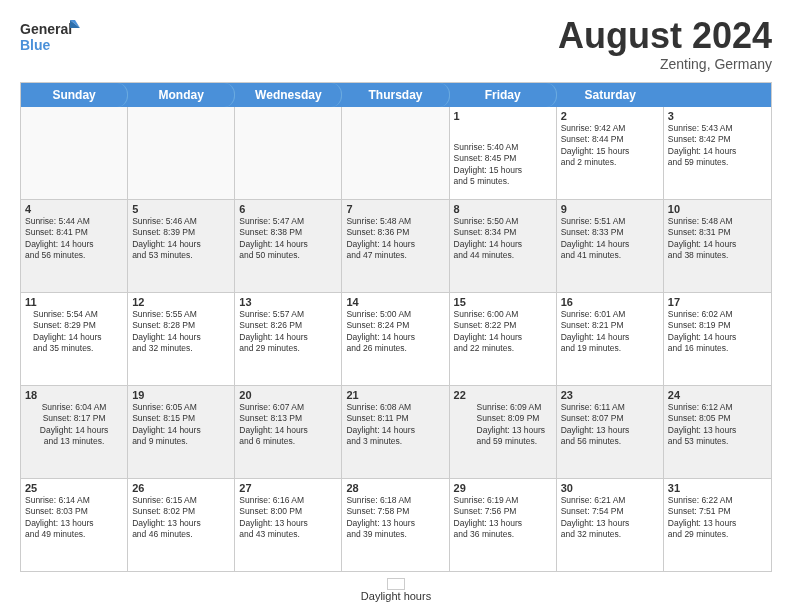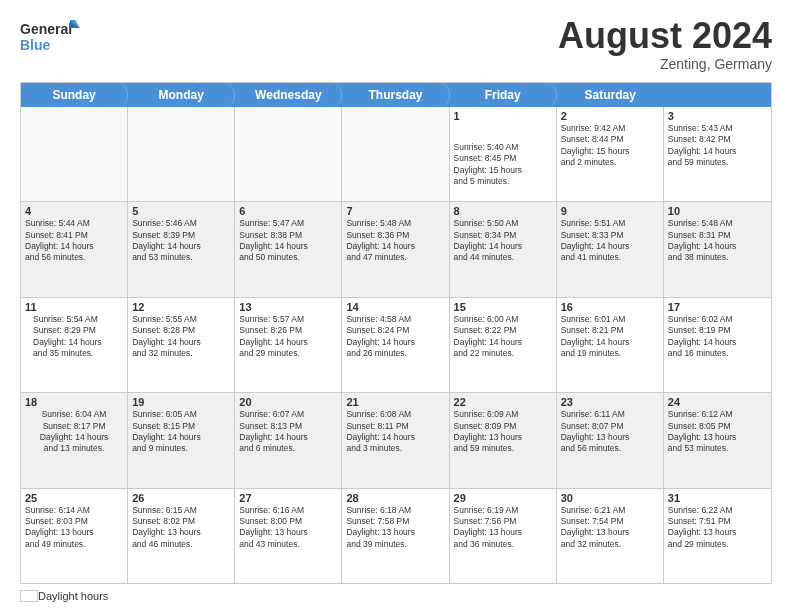--- a/index.html
+++ b/index.html
@@ -95,20 +95,21 @@
     .day-info {
       font-size: 8.5px;
       line-height: 1.35;
       color: #333;
     }
     .footer {
       display: flex;
       align-items: center;
       margin-top: 6px;
       gap: 0;
+      flex-direction: column;
     }
     .footer-box {
       width: 18px;
       height: 12px;
       background: #fff;
       border: 1px solid #ccc;
       display: inline-block;
     }
     .footer-label {
       font-size: 11px;
@@ -239,21 +240,21 @@
           </div>
           <div class="cal-cell">
             <span class="day-num">13</span>
             <div class="day-info" style="white-space: pre-line;">Sunrise: 5:57 AM
 Sunset: 8:26 PM
 Daylight: 14 hours
 and 29 minutes.</div>
           </div>
           <div class="cal-cell">
             <span class="day-num">14</span>
-            <div class="day-info" style="white-space: pre-line;">Sunrise: 4:58 AM
+            <div class="day-info" style="white-space: pre-line;">Sunrise: 5:00 AM
 Sunset: 8:24 PM
 Daylight: 14 hours
 and 26 minutes.</div>
           </div>
           <div class="cal-cell">
             <span class="day-num">15</span>
             <div class="day-info" style="white-space: pre-line;">Sunrise: 6:00 AM
 Sunset: 8:22 PM
 Daylight: 14 hours
 and 22 minutes.</div>
@@ -297,21 +298,21 @@
           </div>
           <div class="cal-cell shaded">
             <span class="day-num">21</span>
             <div class="day-info" style="white-space: pre-line;">Sunrise: 6:08 AM
 Sunset: 8:11 PM
 Daylight: 14 hours
 and 3 minutes.</div>
           </div>
           <div class="cal-cell shaded">
             <span class="day-num">22</span>
-            <div class="day-info" style="white-space: pre-line;">Sunrise: 6:09 AM
+            <div class="day-info" style="white-space: pre-line; margin-left: 23px;">Sunrise: 6:09 AM
 Sunset: 8:09 PM
 Daylight: 13 hours
 and 59 minutes.</div>
           </div>
           <div class="cal-cell shaded">
             <span class="day-num">23</span>
             <div class="day-info" style="white-space: pre-line;">Sunrise: 6:11 AM
 Sunset: 8:07 PM
 Daylight: 13 hours
 and 56 minutes.</div>

